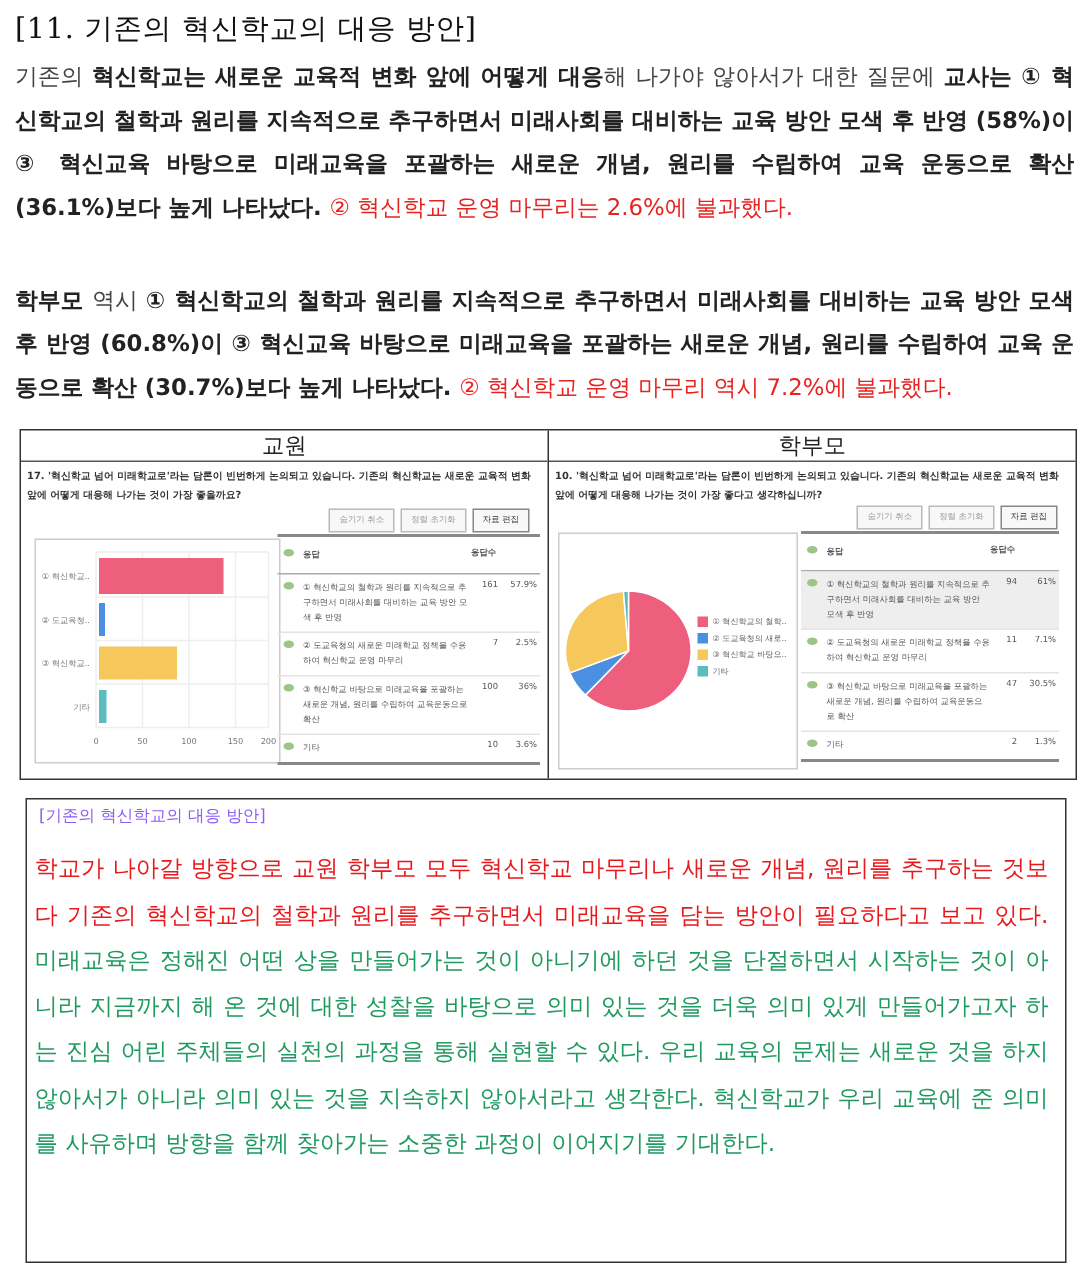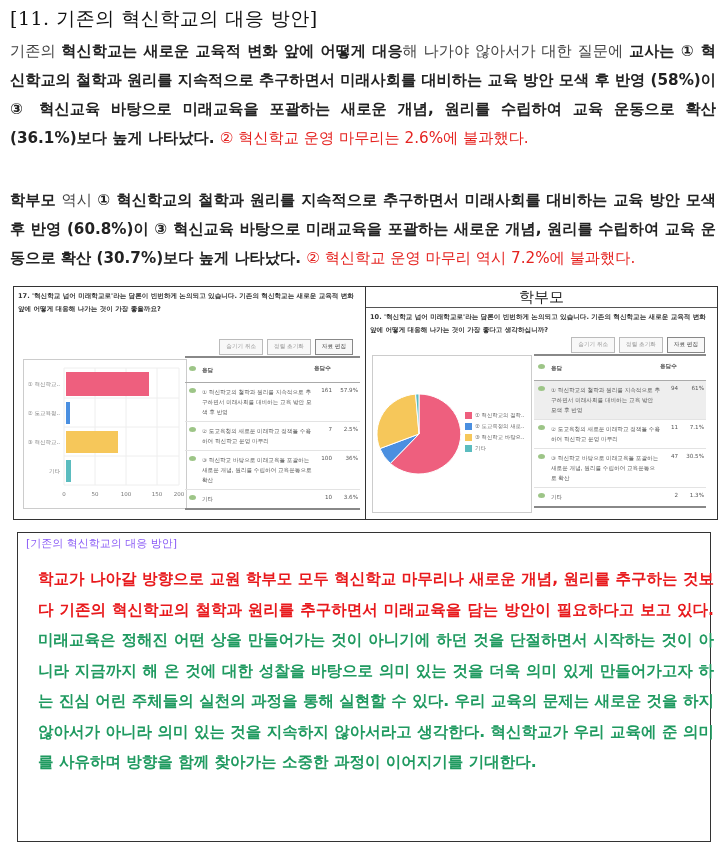--- a/index.html
+++ b/index.html
@@ -33,39 +33,40 @@
   .right .tbl { left:168px; top:67px; width:172px; }
   .row { display:flex; align-items:flex-start; border-bottom:1px solid #e3e3e3; padding:4px 2px; }
   .row.head { font-weight:bold; border-bottom:1px solid #aaa; padding:7px 2px; }
   .row.hl { background:#eeeeee; }
   .dot { width:7px; height:5px; border-radius:50%; background:#9dc587; margin:1px 6px 0 2px; flex:none; }
   .rtxt { flex:1; line-height:10px; }
   .rcnt { width:18px; text-align:right; flex:none; }
   .rpct { width:26px; text-align:right; flex:none; }
   .box { position:absolute; left:17px; top:532px; width:692px; height:308px; border:1.5px solid #333; }
   .box-title { position:absolute; left:8px; top:3px; font-size:11px; font-weight:normal; color:#8b5cf6; }
-  .box-body { position:absolute; left:20px; top:31px; width:676px; font-size:15.5px; line-height:30.5px;
-              font-weight:bold; text-align:justify; text-align-last:left; }
+  .box-body { position:absolute; left:5px; top:31px; width:676px; font-size:15.5px; line-height:30.5px;
+              font-weight:normal; text-align:justify; text-align-last:left; }
   .box-red { color:#e8191c; }
   .box-green { color:#1f9a60; }
   .legend { position:absolute; left:92px; top:54px; font-size:5.4px; color:#666; line-height:11px; }
   .sw { display:inline-block; width:7px; height:7px; vertical-align:middle; margin-right:3px; }
 </style>
 </head>
 <body>
 
 <div class="heading">[11. 기존의 혁신학교의 대응 방안]</div>
 
 <div class="para p1"><span class="muted">기존의 </span><span class="b">혁신학교는 새로운 교육적 변화 앞에 어떻게 대응</span><span class="muted">해 나가야 않아서가 대한 질문에 </span><span class="b">교사는 ① 혁신학교의 철학과 원리를 지속적으로 추구하면서 미래사회를 대비하는 교육 방안 모색 후 반영 (58%)이 ③ 혁신교육 바탕으로 미래교육을 포괄하는 새로운 개념, 원리를 수립하여 교육 운동으로 확산 (36.1%)보다 높게 나타났다. </span><span class="red">② 혁신학교 운영 마무리는 2.6%에 불과했다.</span></div>
 
 <div class="para p2"><span class="b">학부모 </span><span class="muted">역시 </span><span class="b">① 혁신학교의 철학과 원리를 지속적으로 추구하면서 미래사회를 대비하는 교육 방안 모색 후 반영 (60.8%)이 ③ 혁신교육 바탕으로 미래교육을 포괄하는 새로운 개념, 원리를 수립하여 교육 운동으로 확산 (30.7%)보다 높게 나타났다. </span><span class="red">② 혁신학교 운영 마무리 역시 7.2%에 불과했다.</span></div>
 
 <div class="panel">
 
   <div class="half left">
+    <div class="half-title">교원</div>
     <div class="q">17. '혁신학교 넘어 미래학교로'라는 담론이 빈번하게 논의되고 있습니다. 기존의 혁신학교는 새로운 교육적 변화 앞에 어떻게 대응해 나가는 것이 가장 좋을까요?</div>
     <div class="btns">
       <span class="btn">숨기기 취소</span>
       <span class="btn">정렬 초기화</span>
       <span class="btn dark">자료 편집</span>
     </div>
     <div class="chartbox">
       <svg width="162" height="148" viewBox="0 0 162 148">
         <g stroke="#eee" stroke-width="1">
           <line x1="40" y1="8" x2="40" y2="125"></line>

